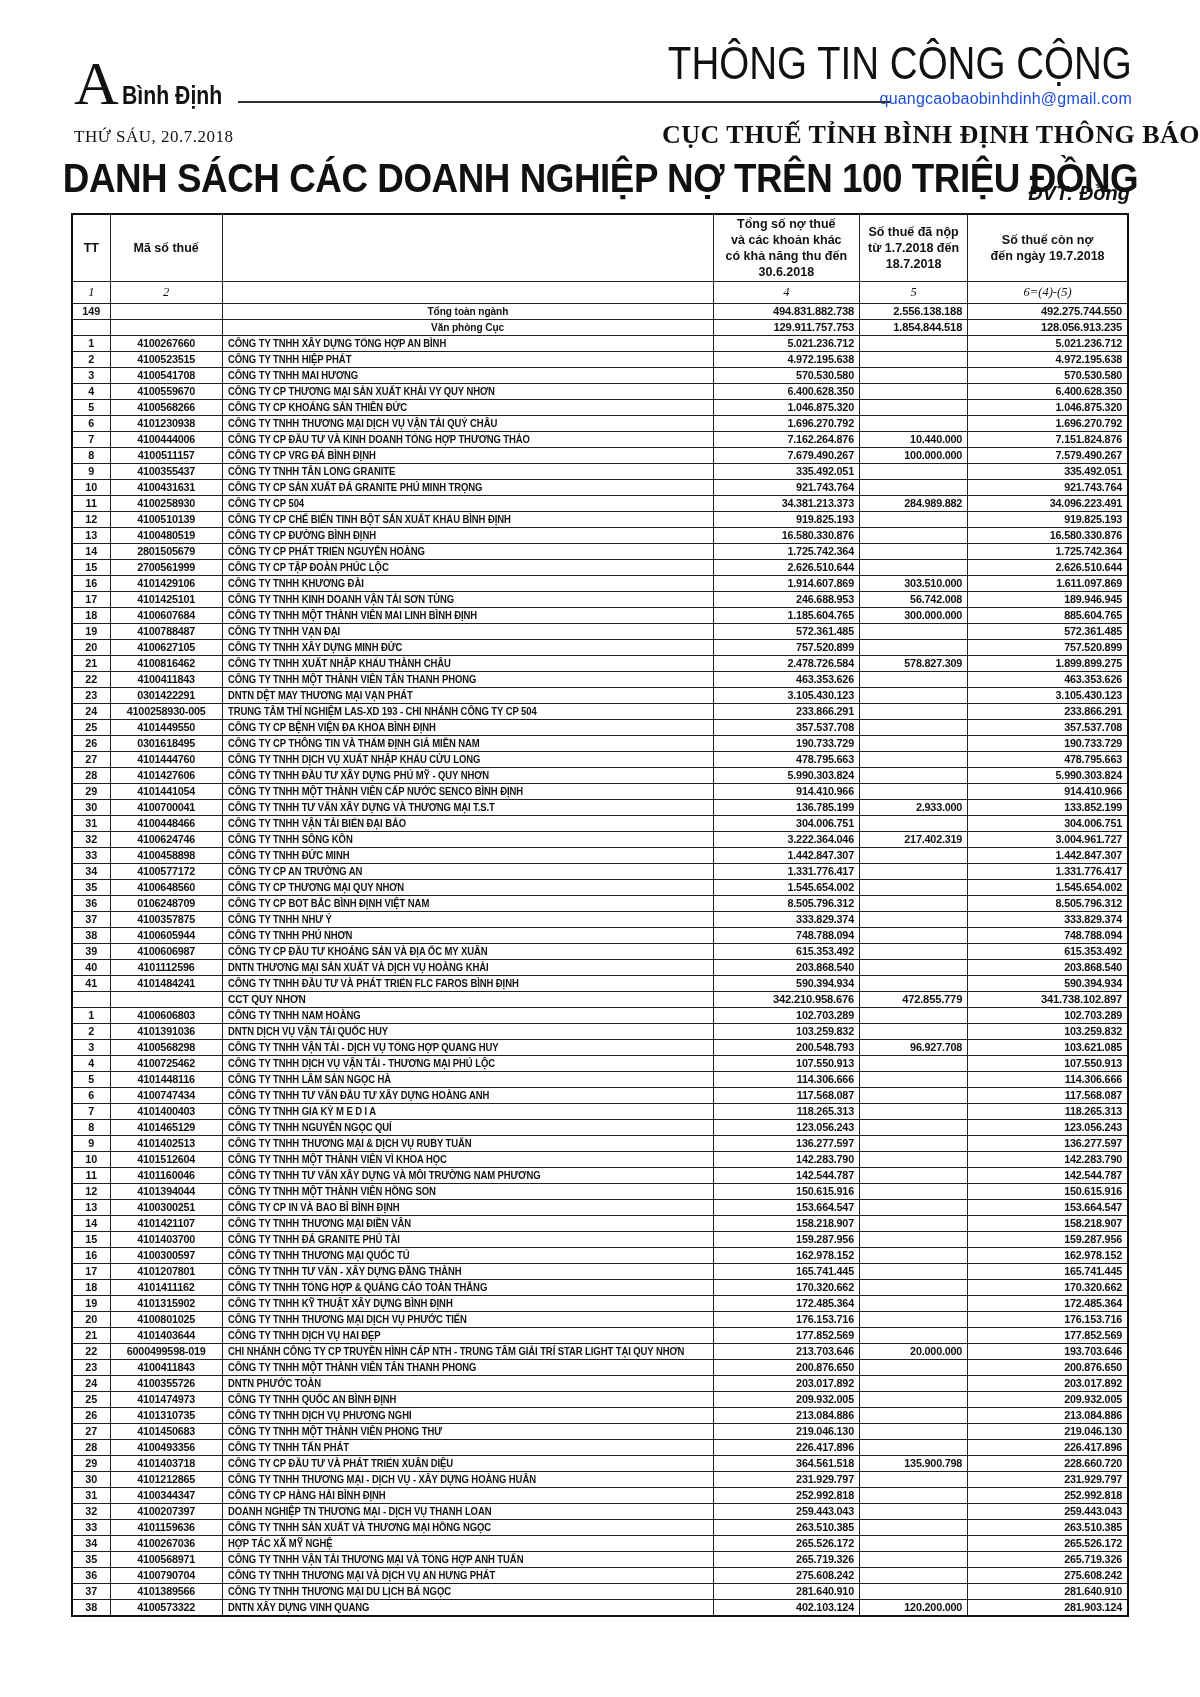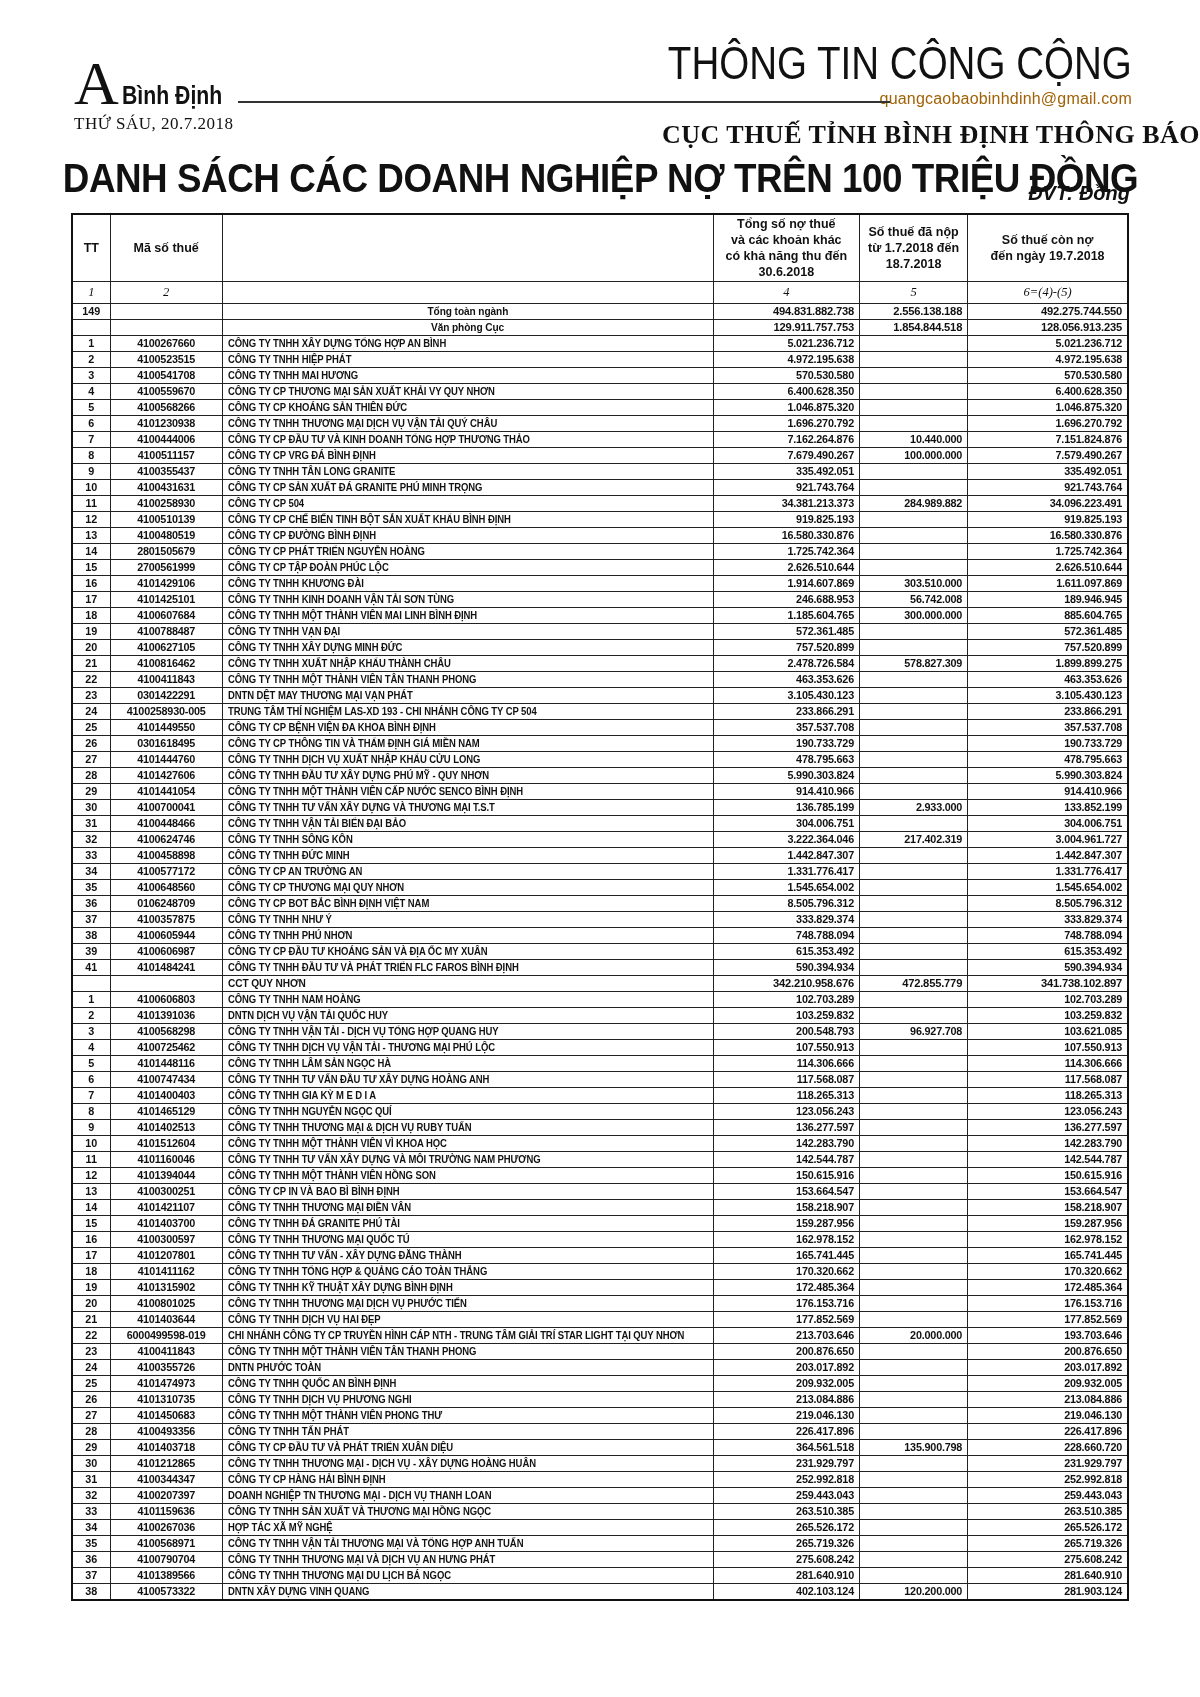--- a/index.html
+++ b/index.html
@@ -3,25 +3,25 @@
 <meta charset="utf-8">
 <style>
   * { margin:0; padding:0; box-sizing:border-box; }
   html,body { width:1200px; background:#ffffff; }
   body { height:1697px; position:relative; font-family:"Liberation Sans", sans-serif; color:#111; overflow:hidden; }
 
   
   .logo-wrap { position:absolute; left:74px; top:54px; }
   .logo-a { font-family:"Liberation Serif", serif; font-size:62px; line-height:58px; font-weight:400; letter-spacing:-1px; }
   .logo-name { display:inline-block; font-weight:bold; font-size:25px; transform:scaleX(0.85); transform-origin:0 100%; letter-spacing:0px; vertical-align:baseline; margin-left:4px; }
-  .issue-date { font-family:"Liberation Serif", serif; font-size:17px; letter-spacing:0.5px; margin-top:2px; white-space:nowrap; }
+  .issue-date { font-family:"Liberation Serif", serif; font-size:17px; letter-spacing:0.5px; margin-top:15px; white-space:nowrap; }
 
   .mast-right { position:absolute; right:68px; top:40px; text-align:right; }
   .section-title { display:inline-block; font-size:47px; line-height:46px; font-weight:400; letter-spacing:0px; transform:scaleX(0.82); transform-origin:100% 50%; white-space:nowrap; }
-  .email { font-size:16px; color:#a16207; margin-top:4px; letter-spacing:0.2px; }
+  .email { font-size:16px; color:#1d4ed8; margin-top:4px; letter-spacing:0.2px; }
   .mast-rule { position:absolute; left:238px; top:101px; width:652px; height:2px; background:#333; }
 
   
   .announce-1 { position:absolute; left:0; top:120px; width:100%; text-align:right;
     font-family:"Liberation Serif", serif; font-weight:bold; font-size:26px; letter-spacing:0.5px; }
   .announce-2 { position:absolute; left:0; top:156px; width:100%; text-align:center; white-space:nowrap; }
   .announce-2 > span { display:inline-block; font-weight:bold; font-size:40px; letter-spacing:-0.5px; transform:scaleX(0.92); transform-origin:50% 50%; }
   .unit-note { position:absolute; right:70px; top:182px; font-style:italic; font-weight:bold; font-size:20px; }
 
   
@@ -417,20 +417,28 @@
       </tr>
       <tr>
         <td class="c-tt">39</td>
         <td class="c-code">4100606987</td>
         <td class="c-name"><span class="nm">CÔNG TY CP  ĐẦU TƯ KHOÁNG SẢN VÀ ĐỊA ỐC MY XUÂN</span></td>
         <td class="c-num">615.353.492</td>
         <td class="c-num"></td>
         <td class="c-num">615.353.492</td>
       </tr>
       <tr>
+        <td class="c-tt">40</td>
+        <td class="c-code">4101112596</td>
+        <td class="c-name"><span class="nm">DNTN THƯƠNG MẠI SẢN XUẤT VÀ DỊCH VỤ HOÀNG KHẢI</span></td>
+        <td class="c-num">203.868.540</td>
+        <td class="c-num"></td>
+        <td class="c-num">203.868.540</td>
+      </tr>
+      <tr>
         <td class="c-tt">41</td>
         <td class="c-code">4101484241</td>
         <td class="c-name"><span class="nm">CÔNG TY TNHH ĐẦU TƯ VÀ PHÁT TRIỂN FLC FAROS BÌNH ĐỊNH</span></td>
         <td class="c-num">590.394.934</td>
         <td class="c-num"></td>
         <td class="c-num">590.394.934</td>
       </tr>
       <tr class="section">
         <td class="c-tt"></td>
         <td class="c-code"></td>

